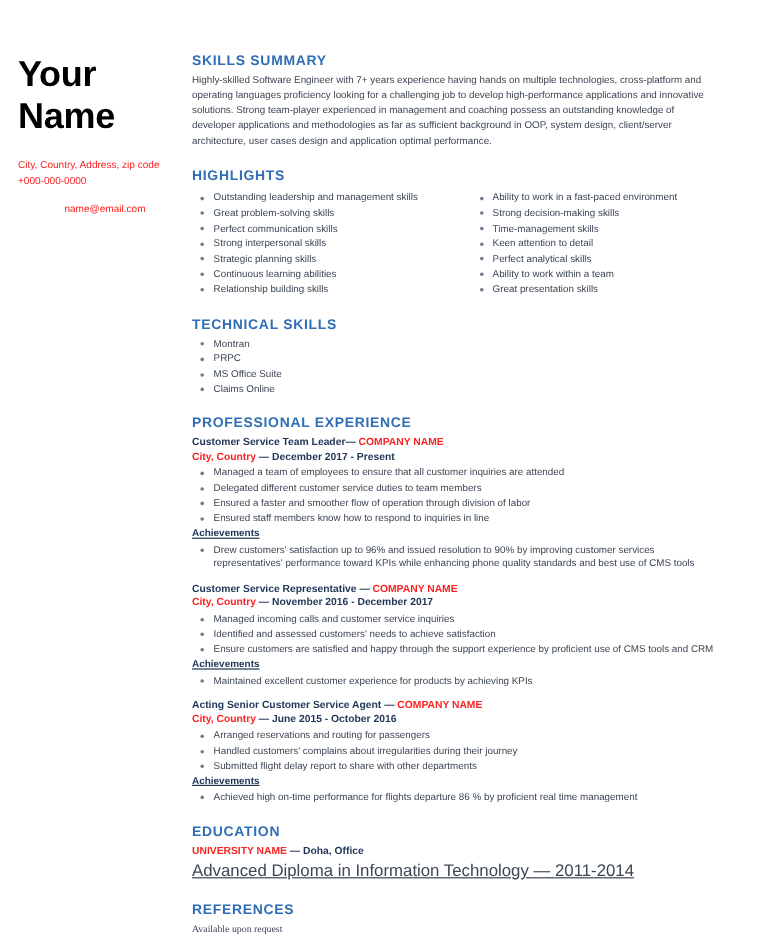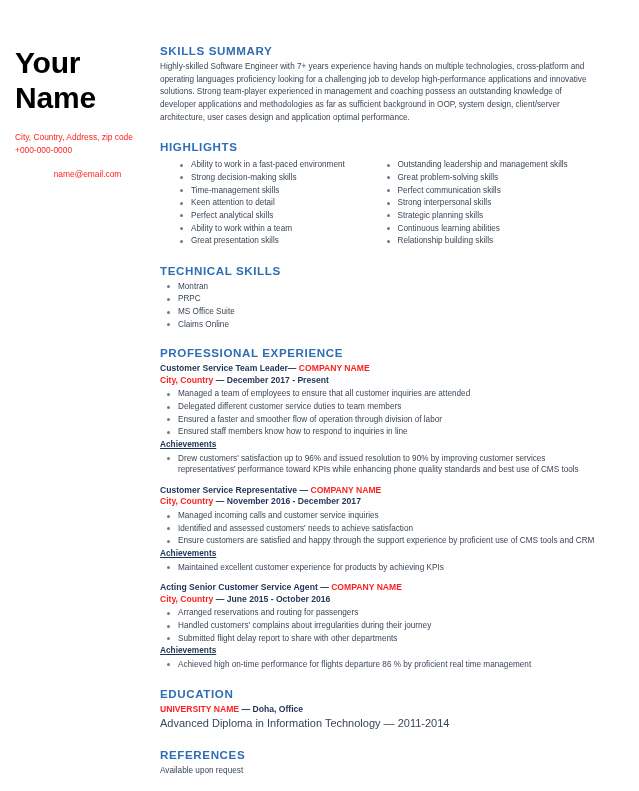--- a/index.html
+++ b/index.html
@@ -135,28 +135,30 @@
   }
   
   .edu-line-1 {
     font-size: 8.6px;
     font-weight: bold;
     color: #1f3556;
     line-height: 1.4;
   }
   .edu-line-1 .uni { color: #fb2222; }
   .edu-line-2 {
-    font-size: 11px;
+    font-size: 14px;
     color: #3c4654;
     line-height: 1.5;
+    text-decoration: underline;
   }
   .refs-text {
     font-size: 8.2px;
     color: #3c4654;
     line-height: 1.5;
+    font-family: Liberation Serif, serif;
   }
   .sec-gap-lg { margin-top: 16px; }
 </style>
 </head>
 <body>
 
 <div class="page">
 
   <div class="left-col">
     <div class="name-block">
@@ -173,38 +175,38 @@
   <div class="right-col">
 
     <div class="section">
       <h2 class="section-title">SKILLS SUMMARY</h2>
       <p class="summary-text">Highly-skilled Software Engineer with 7+ years experience having hands on multiple technologies, cross-platform and operating languages proficiency looking for a challenging job to  develop high-performance applications and innovative solutions. Strong team-player experienced in management and coaching possess an outstanding knowledge of  developer applications and methodologies as far as sufficient background in OOP, system design, client/server architecture, user cases design and application optimal performance.</p>
     </div>
 
     <div class="section sec-gap-lg">
       <h2 class="section-title">HIGHLIGHTS</h2>
       <div class="two-col">
+        <ul class="bullets col-left">
+          <li>Outstanding leadership and management skills</li>
+          <li>Great problem-solving skills</li>
+          <li>Perfect communication skills</li>
+          <li>Strong interpersonal skills</li>
+          <li>Strategic planning skills</li>
+          <li>Continuous learning abilities</li>
+          <li>Relationship building skills</li>
+        </ul>
         <ul class="bullets col-right">
           <li>Ability to work in a fast-paced environment</li>
           <li>Strong decision-making skills</li>
           <li>Time-management skills</li>
           <li>Keen attention to detail</li>
           <li>Perfect analytical skills</li>
           <li>Ability to work within a team</li>
           <li>Great presentation skills</li>
         </ul>
-        <ul class="bullets col-left">
-          <li>Outstanding leadership and management skills</li>
-          <li>Great problem-solving skills</li>
-          <li>Perfect communication skills</li>
-          <li>Strong interpersonal skills</li>
-          <li>Strategic planning skills</li>
-          <li>Continuous learning abilities</li>
-          <li>Relationship building skills</li>
-        </ul>
       </div>
     </div>
 
     <div class="section sec-gap-lg">
       <h2 class="section-title">TECHNICAL SKILLS</h2>
       <ul class="bullets">
         <li>Montran</li>
         <li>PRPC</li>
         <li>MS Office Suite</li>
         <li>Claims Online</li>

